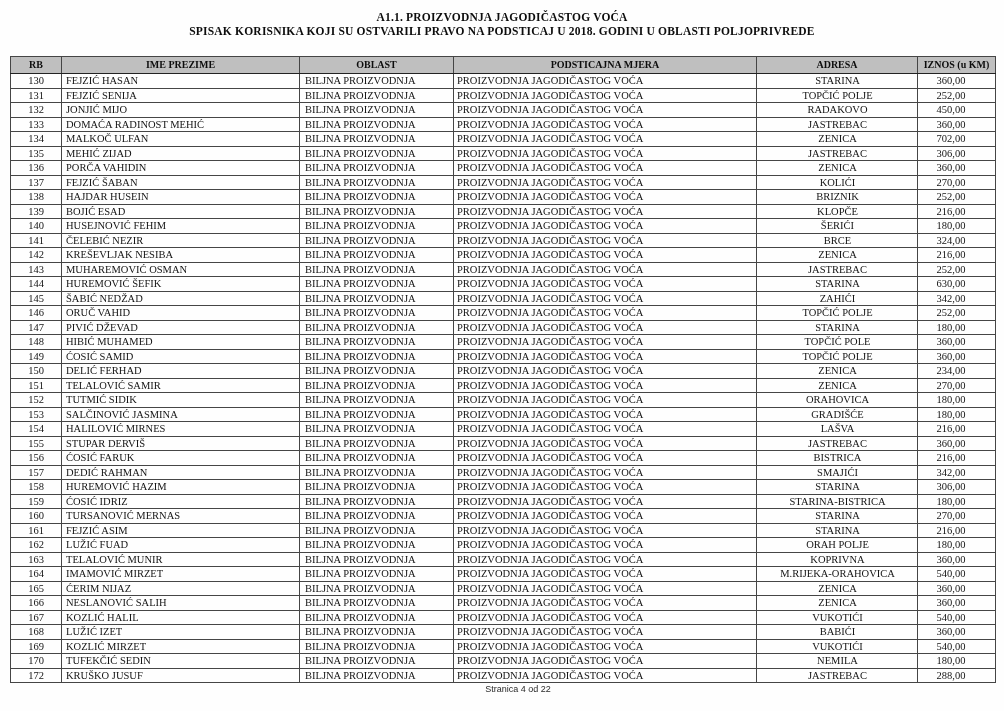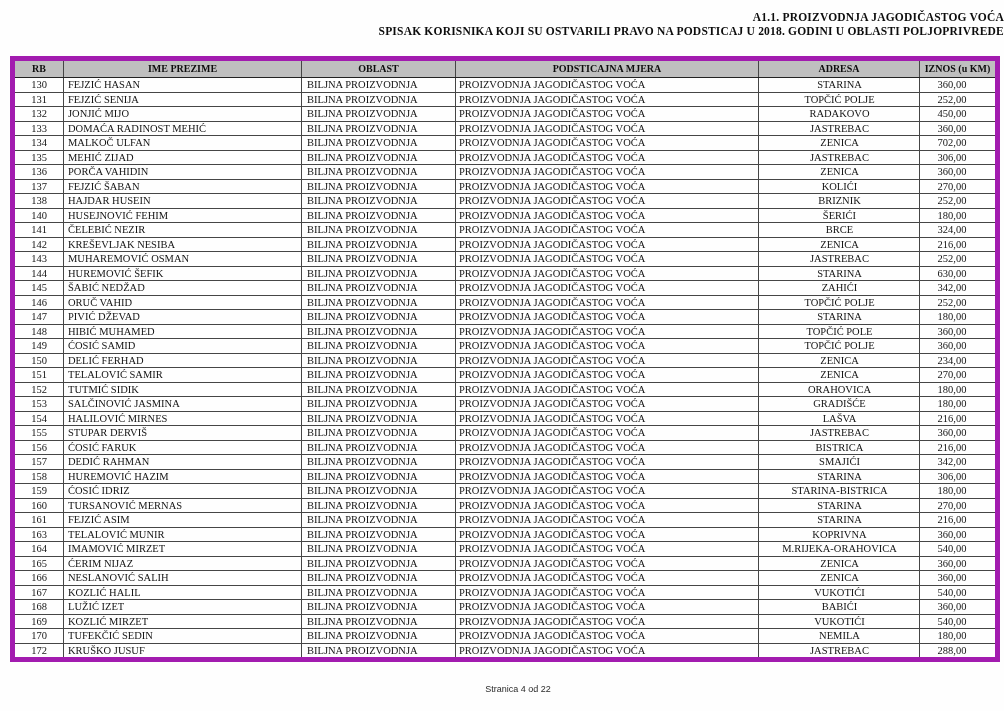--- a/index.html
+++ b/index.html
@@ -19,30 +19,29 @@
   .title-block {
     padding-top: 10px;
     text-align: center;
   }
   .doc-title, .doc-subtitle {
     font-weight: bold;
     font-size: 11.5px;
     line-height: 14px;
     letter-spacing: 0.2px;
     color: #0d0d0d;
-    text-align: right;
   }
   table.subsidy {
     position: absolute;
     left: 10px;
     top: 56px;
     width: 985px;
     border-collapse: collapse;
     table-layout: fixed;
-    border: 5px solid #a21caf;
+    border: 1px solid #a21caf;
   }
   table.subsidy th, table.subsidy td {
     border: 1px solid #454545;
     overflow: hidden;
     white-space: nowrap;
     vertical-align: middle;
   }
   table.subsidy th {
     background: #bfbfbf;
     font-weight: bold;
@@ -174,20 +173,28 @@
         </tr>
         <tr>
           <td>138</td>
           <td>HAJDAR HUSEIN</td>
           <td>BILJNA PROIZVODNJA</td>
           <td>PROIZVODNJA JAGODIČASTOG VOĆA</td>
           <td>BRIZNIK</td>
           <td>252,00</td>
         </tr>
         <tr>
+          <td>139</td>
+          <td>BOJIĆ ESAD</td>
+          <td>BILJNA PROIZVODNJA</td>
+          <td>PROIZVODNJA JAGODIČASTOG VOĆA</td>
+          <td>KLOPČE</td>
+          <td>216,00</td>
+        </tr>
+        <tr>
           <td>140</td>
           <td>HUSEJNOVIĆ FEHIM</td>
           <td>BILJNA PROIZVODNJA</td>
           <td>PROIZVODNJA JAGODIČASTOG VOĆA</td>
           <td>ŠERIĆI</td>
           <td>180,00</td>
         </tr>
         <tr>
           <td>141</td>
           <td>ČELEBIĆ NEZIR</td>
@@ -350,20 +357,28 @@
         </tr>
         <tr>
           <td>161</td>
           <td>FEJZIĆ ASIM</td>
           <td>BILJNA PROIZVODNJA</td>
           <td>PROIZVODNJA JAGODIČASTOG VOĆA</td>
           <td>STARINA</td>
           <td>216,00</td>
         </tr>
         <tr>
+          <td>162</td>
+          <td>LUŽIĆ FUAD</td>
+          <td>BILJNA PROIZVODNJA</td>
+          <td>PROIZVODNJA JAGODIČASTOG VOĆA</td>
+          <td>ORAH POLJE</td>
+          <td>180,00</td>
+        </tr>
+        <tr>
           <td>163</td>
           <td>TELALOVIĆ MUNIR</td>
           <td>BILJNA PROIZVODNJA</td>
           <td>PROIZVODNJA JAGODIČASTOG VOĆA</td>
           <td>KOPRIVNA</td>
           <td>360,00</td>
         </tr>
         <tr>
           <td>164</td>
           <td>IMAMOVIĆ MIRZET</td>

